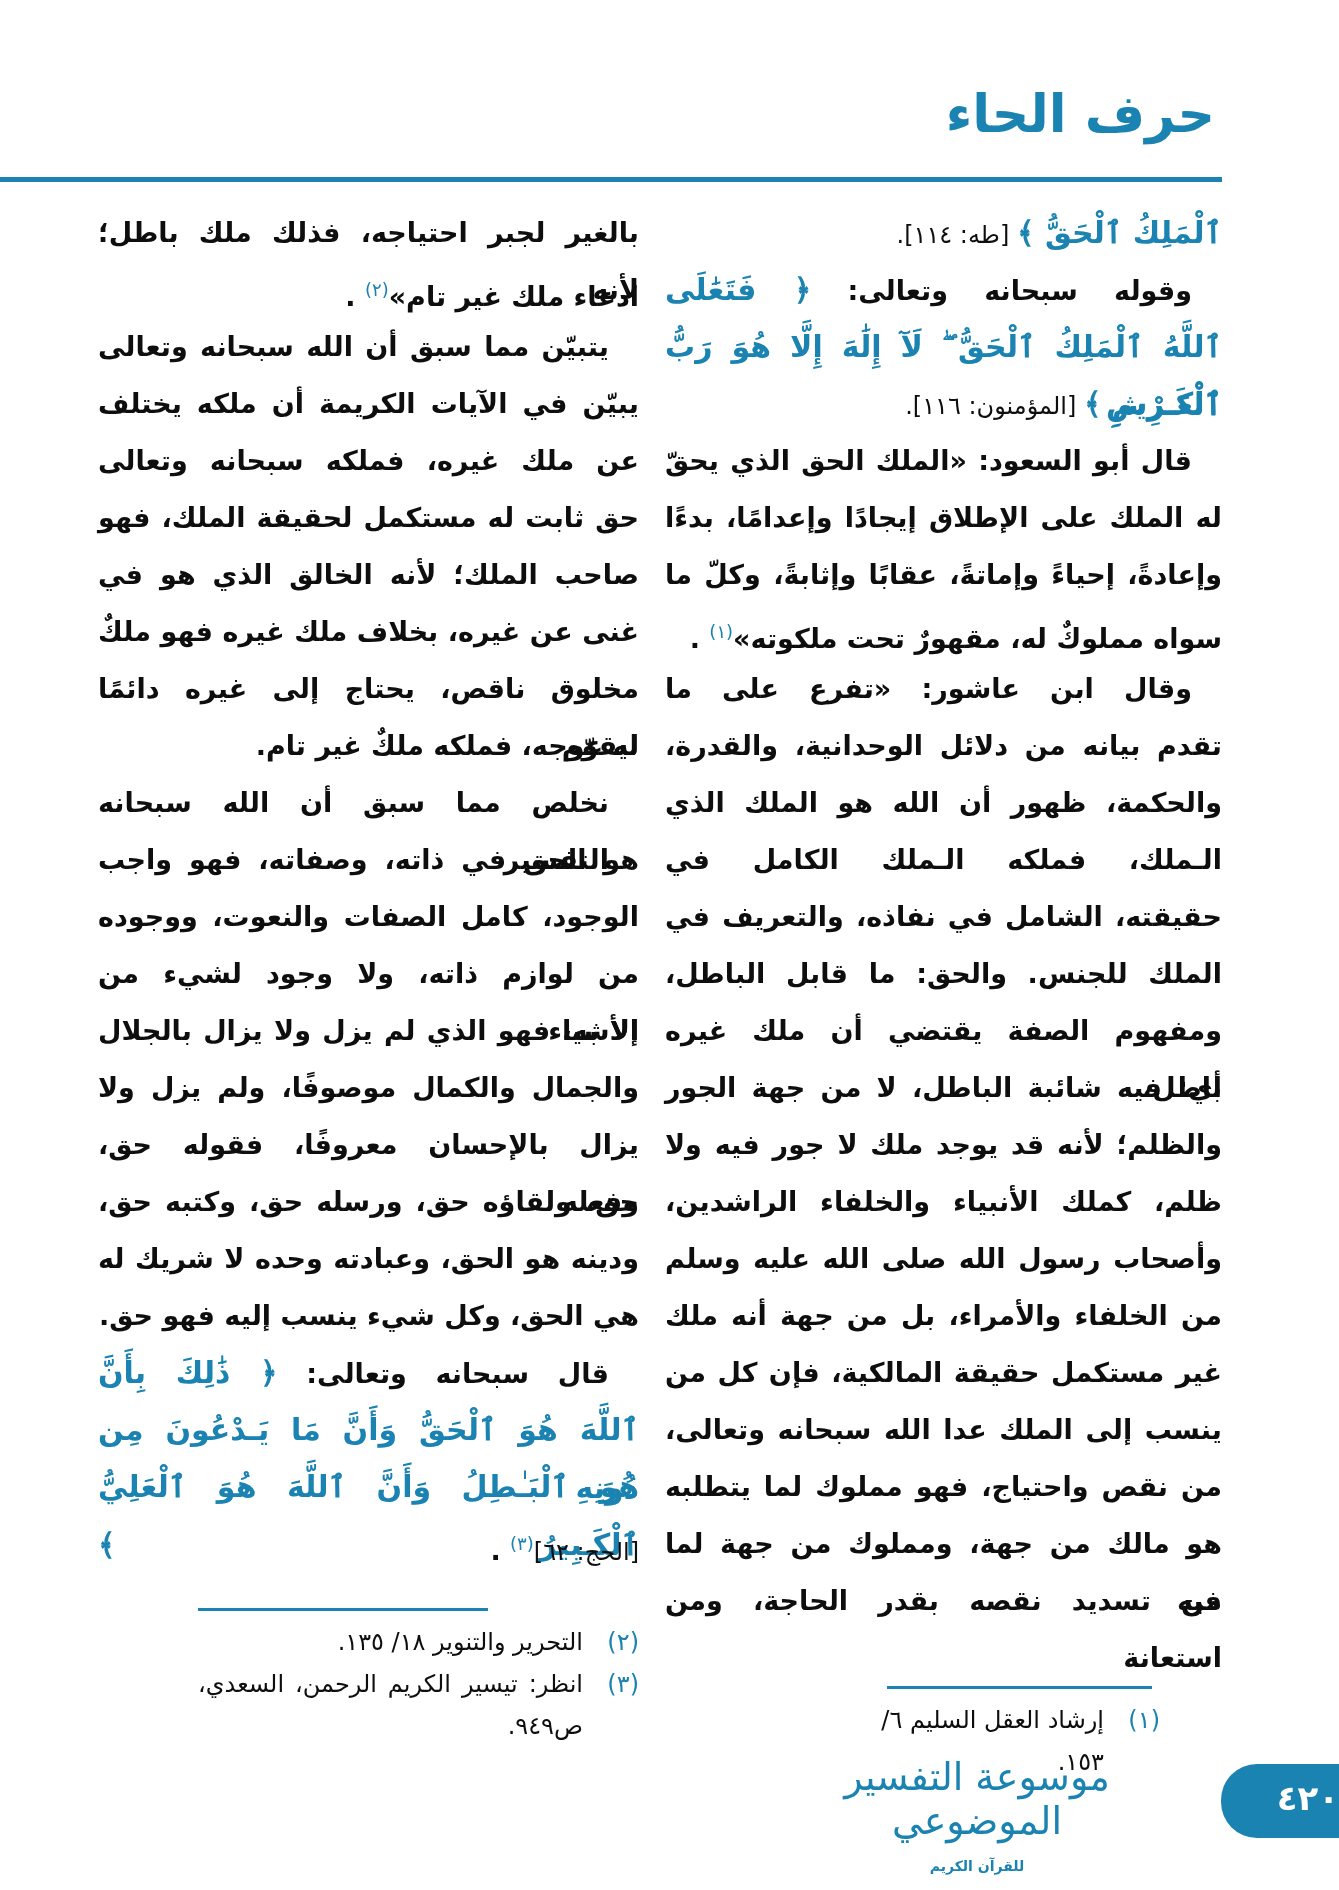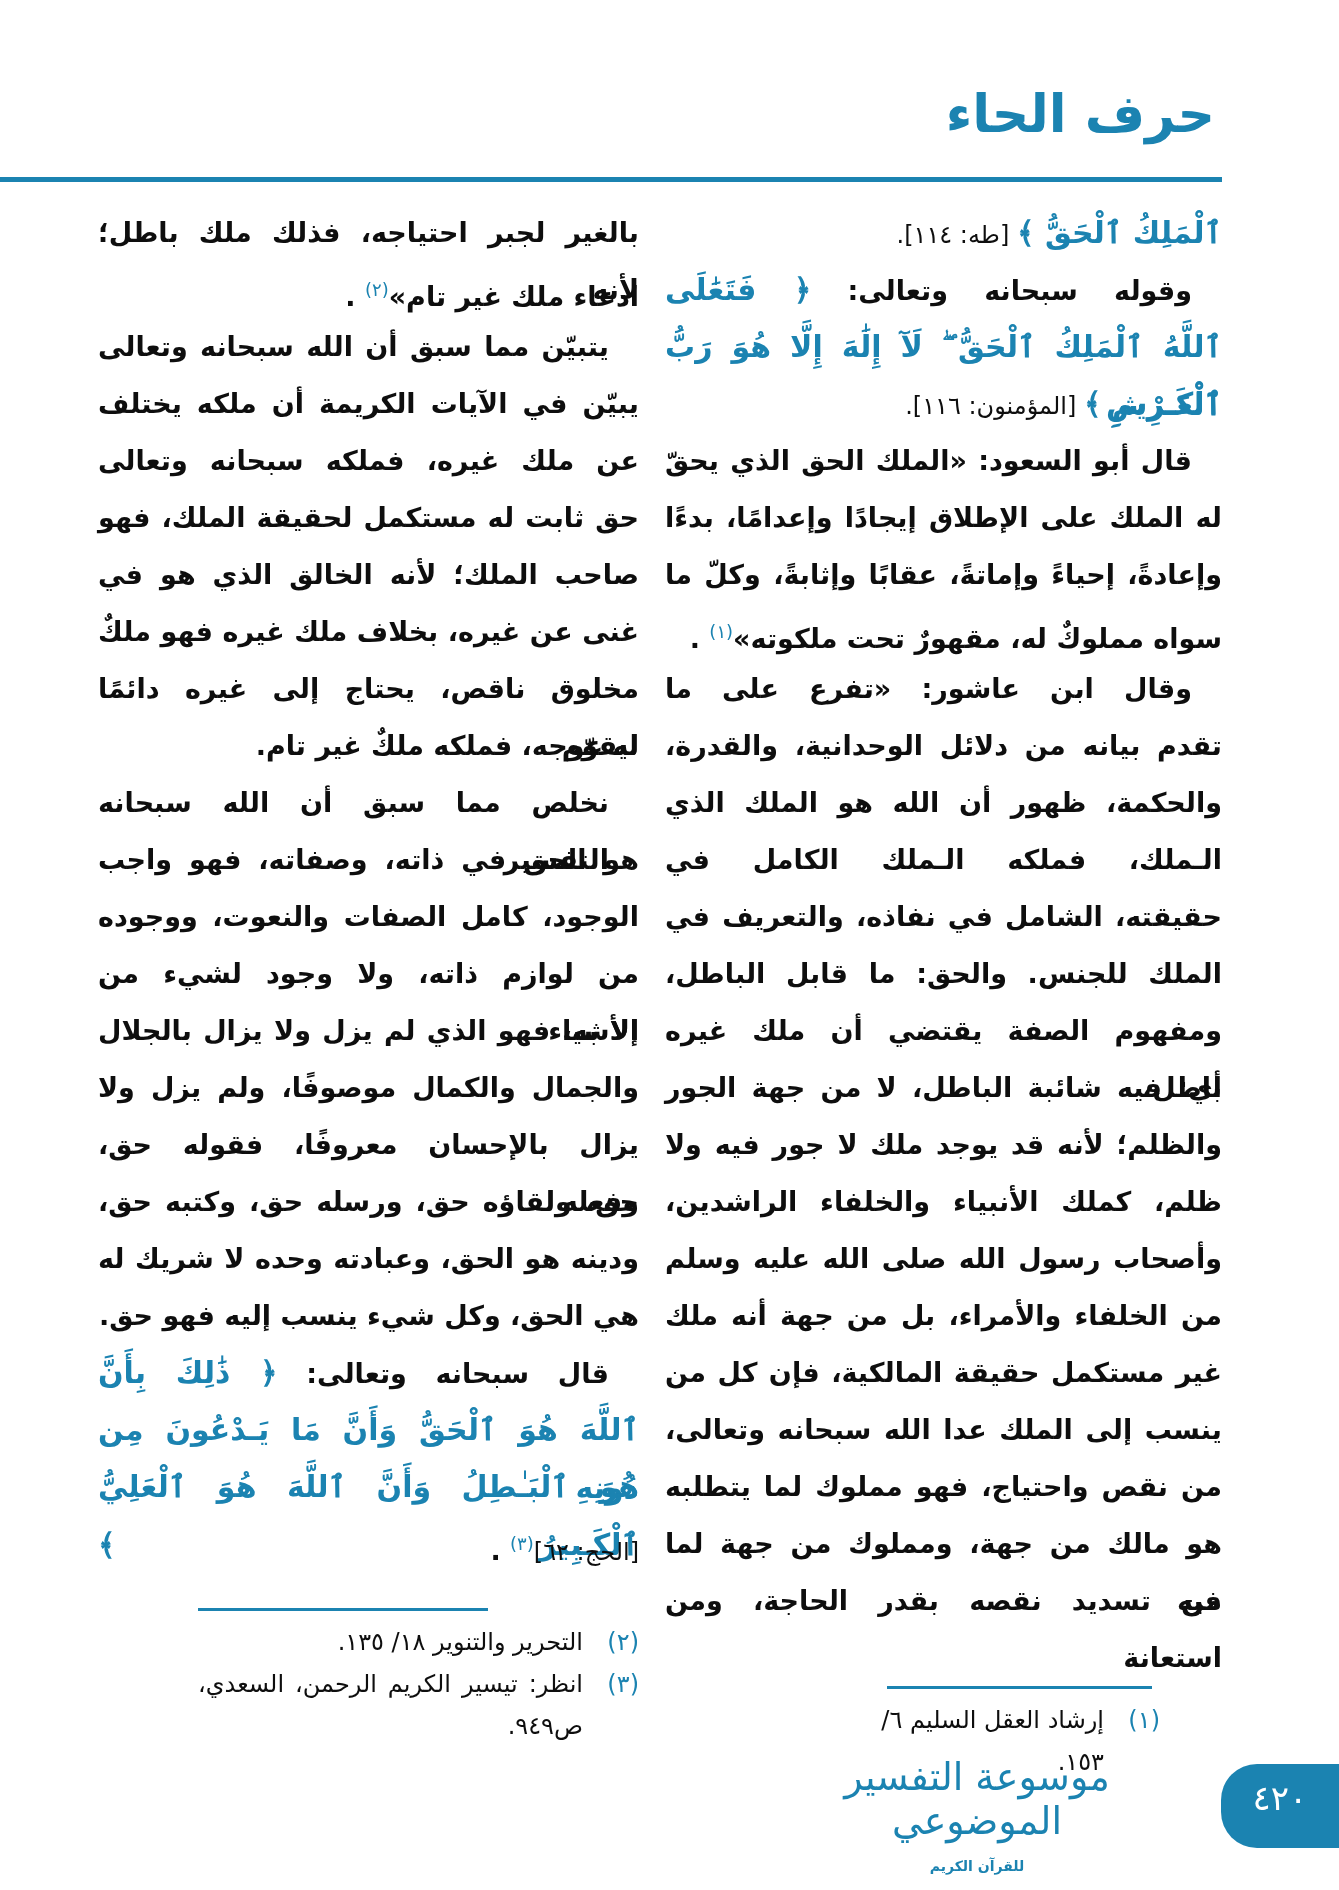--- a/index.html
+++ b/index.html
@@ -47,24 +47,24 @@
   .fn-line.cont{ }
 
   
   .logo{
     position:absolute; top:1756px; right:226px; width:272px; text-align:center;
     color:var(--blue); line-height:1.15;
   }
   .logo .logo-title{ font-size:38px; font-weight:400; }
   .logo .logo-sub{ font-size:14px; font-weight:700; margin-top:15px; }
   .pagenum{
-    position:absolute; top:1764px; left:1221px; width:118px; height:84px;
+    position:absolute; top:1764px; left:1221px; width:118px; height:74px;
     background:var(--blue); border-radius:36px 0 0 36px;
-    color:#ffffff; font-size:34px; font-weight:400;
-    line-height:69px; text-align:center;
+    color:#ffffff; font-size:34px; font-weight:700;
+    line-height:69px; text-align:right;
   }
 </style>
 </head>
 <body>
 
 <div class="page">
 
   <div class="chapter">حرف الحاء</div>
   <div class="rule"></div>
 

